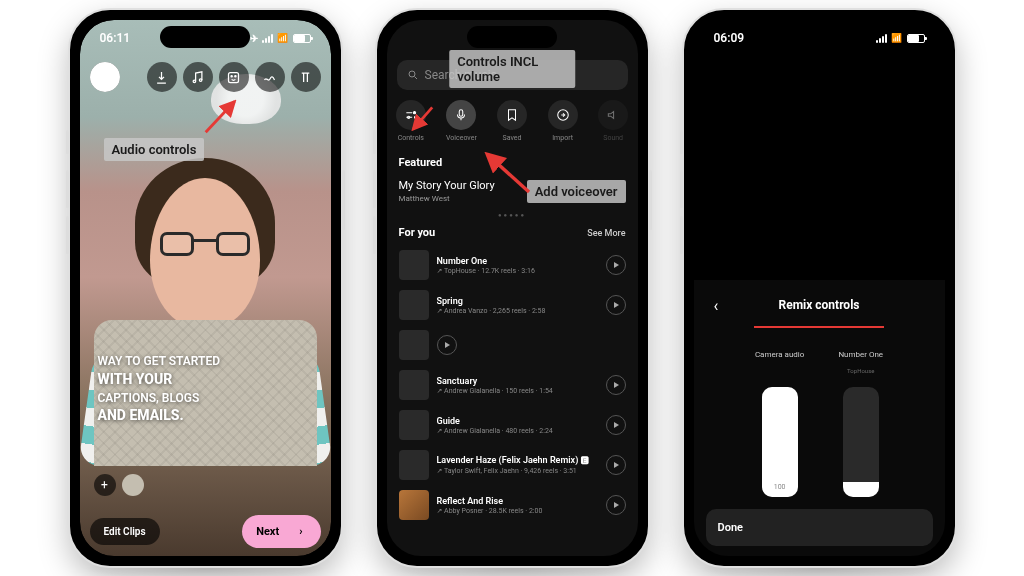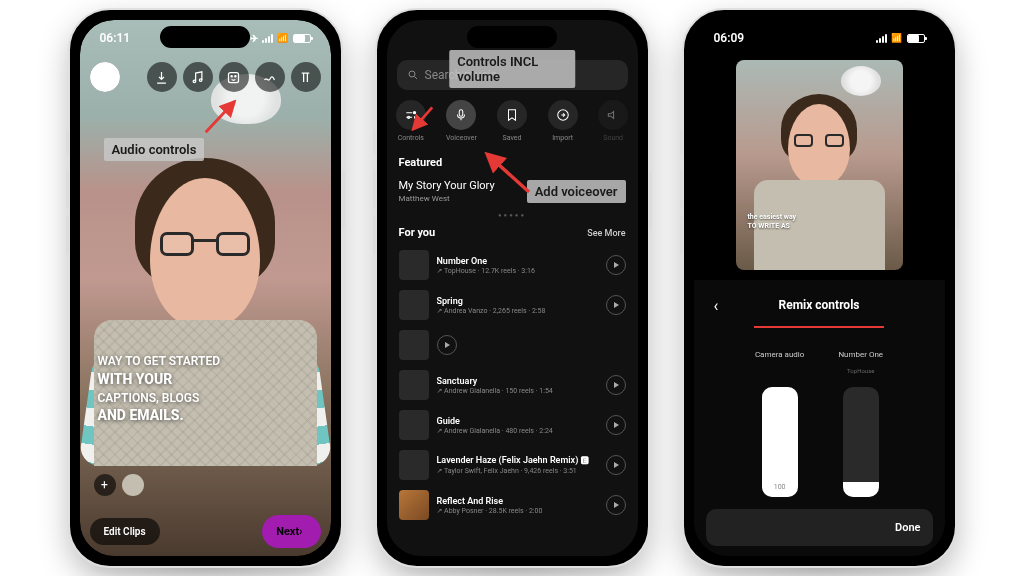--- a/index.html
+++ b/index.html
@@ -36,21 +36,21 @@
   .top-controls{position:absolute;top:42px;left:10px;right:10px;display:flex;align-items:center;gap:6px;z-index:10;}
   .circ-btn{width:30px;height:30px;border-radius:50%;background:rgba(0,0,0,0.55);display:flex;align-items:center;justify-content:center;flex-shrink:0;}
   .circ-btn svg{width:15px;height:15px;stroke:#fff;fill:none;stroke-width:2;}
   .circ-btn.fill svg{fill:#fff;stroke:none;}
   .label-box{position:absolute;background:rgba(200,200,200,0.82);color:#1a1a1a;font-size:13px;font-weight:600;padding:4px 8px;border-radius:2px;z-index:20;}
   .arrow{position:absolute;z-index:21;}
   .overlay-text{position:absolute;bottom:130px;left:18px;right:40px;color:#fff;font-weight:600;text-shadow:0 1px 4px rgba(0,0,0,0.6);font-size:12px;line-height:1.4;}
   .overlay-text b{font-size:14px;font-weight:800;}
   .bottom-bar{position:absolute;bottom:8px;left:10px;right:10px;display:flex;align-items:center;justify-content:space-between;z-index:10;}
   .pill-btn{background:rgba(0,0,0,0.6);color:#fff;font-size:10px;font-weight:600;padding:8px 14px;border-radius:18px;}
-  .next-btn{background:#a21caf;color:#000;font-size:11px;font-weight:700;padding:10px 18px 10px 14px;border-radius:20px;display:flex;align-items:center;gap:0;}
+  .next-btn{background:#f9a8d4;color:#000;font-size:11px;font-weight:700;padding:10px 18px 10px 14px;border-radius:20px;display:flex;align-items:center;gap:20px;}
   .clip-row{position:absolute;bottom:60px;left:14px;display:flex;gap:6px;z-index:10;}
   .tiny-circ{width:22px;height:22px;border-radius:50%;background:rgba(0,0,0,0.6);display:flex;align-items:center;justify-content:center;color:#fff;font-size:12px;}
 
   
   .search{margin:4px 10px 10px;background:#262626;border-radius:10px;padding:8px 10px;display:flex;align-items:center;gap:6px;color:#888;font-size:12px;}
   .tabs{display:flex;padding:0 6px 8px;gap:14px;}
   .tab{flex:1;display:flex;flex-direction:column;align-items:center;gap:4px;font-size:7px;color:#888;position:relative;}
   .tab-ic{width:30px;height:30px;border-radius:50%;background:#262626;display:flex;align-items:center;justify-content:center;}
   .tab.active .tab-ic{background:#444;}
   .tab svg{width:14px;height:14px;stroke:#fff;fill:none;stroke-width:1.8;}
@@ -85,21 +85,21 @@
   .underline{width:130px;height:2px;background:#e53935;margin:0 auto 14px;}
   .sliders{display:flex;justify-content:center;gap:34px;padding:8px 0;}
   .slider{display:flex;flex-direction:column;align-items:center;gap:8px;}
   .sl-label{font-size:8px;color:#ccc;}
   .sl-sub{font-size:6px;color:#666;height:8px;}
   .track{width:36px;height:110px;background:#2a2a2a;border-radius:10px;position:relative;overflow:hidden;margin-top:4px;}
   .fill{position:absolute;bottom:0;left:0;right:0;background:#fff;}
   .fill.f1{height:100%;}
   .fill.f2{height:14%;}
   .sl-edit{font-size:8px;color:#aaa;margin-top:12px;}
-  .done{position:absolute;bottom:10px;left:12px;right:12px;background:#222;border-radius:10px;text-align:right;padding:12px;font-size:11px;font-weight:600;}
+  .done{position:absolute;bottom:10px;left:12px;right:12px;background:#222;border-radius:10px;text-align:left;padding:12px;font-size:11px;font-weight:600;}
 </style>
 </head>
 <body>
 
 <div class="phone">
   <div class="side-btn sb1"></div>
     <div class="side-btn sb2"></div>
     <div class="side-btn sb3"></div>
     <div class="side-btn sb4"></div>
   <div class="screen">
@@ -357,31 +357,20 @@
             <div class="bar" style="height:5px"></div>
             <div class="bar" style="height:7px"></div>
             <div class="bar" style="height:9px"></div>
           </div>
         <span style="font-size:9px;">📶</span>
         <div class="battery">
             <div class="battery-fill"></div>
           </div>
       </div>
     </div>
-    <div class="preview">
-      <div class="mlamp"></div>
-        <div class="mhair"></div>
-        <div class="mh"></div>
-      <div class="mg">
-          <div class="ml l"></div>
-          <div class="ml r"></div>
-        </div>
-      <div class="msw"></div>
-      <div class="preview-txt"><span>the easiest way</span><br><span>TO WRITE AS</span></div>
-    </div>
     <div class="vol-panel">
       <div class="vol-header">
         <span class="bk">‹</span>
         <span class="vol-title">Remix controls</span>
       </div>
       <div class="underline"></div>
       <div class="sliders">
         <div class="slider">
           <div class="sl-label">Camera audio</div>
           <div class="sl-sub"></div>

